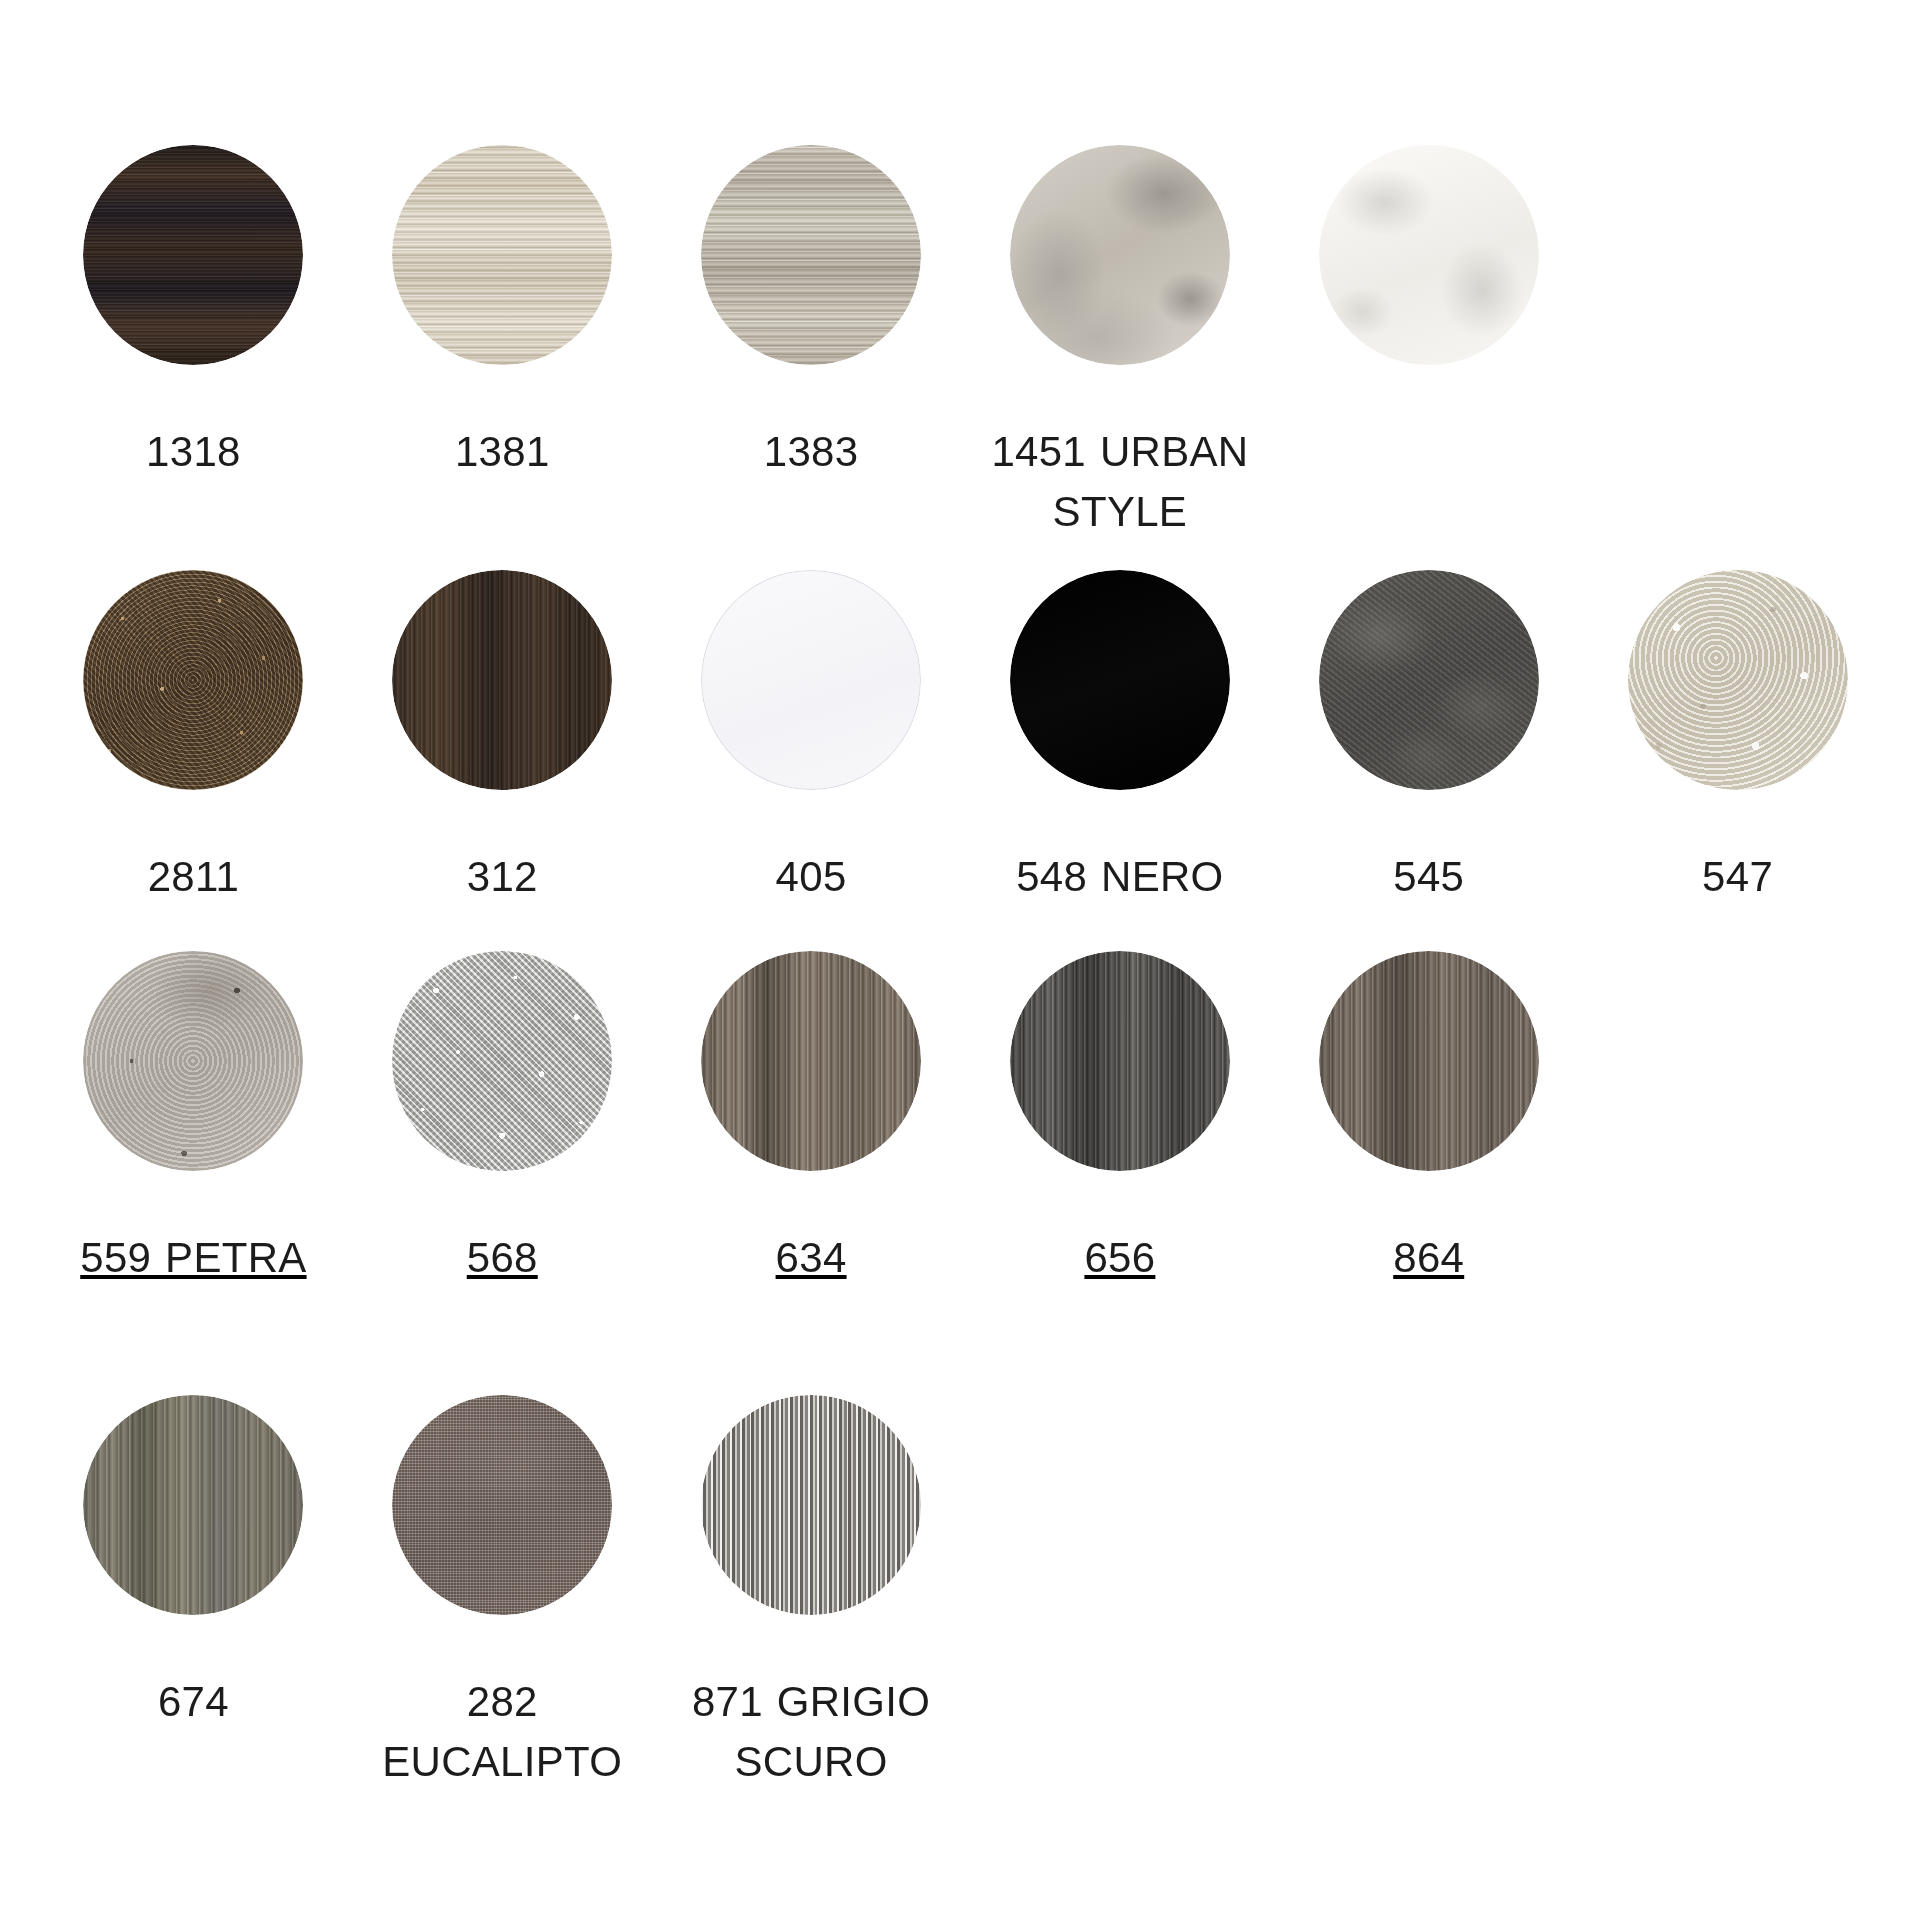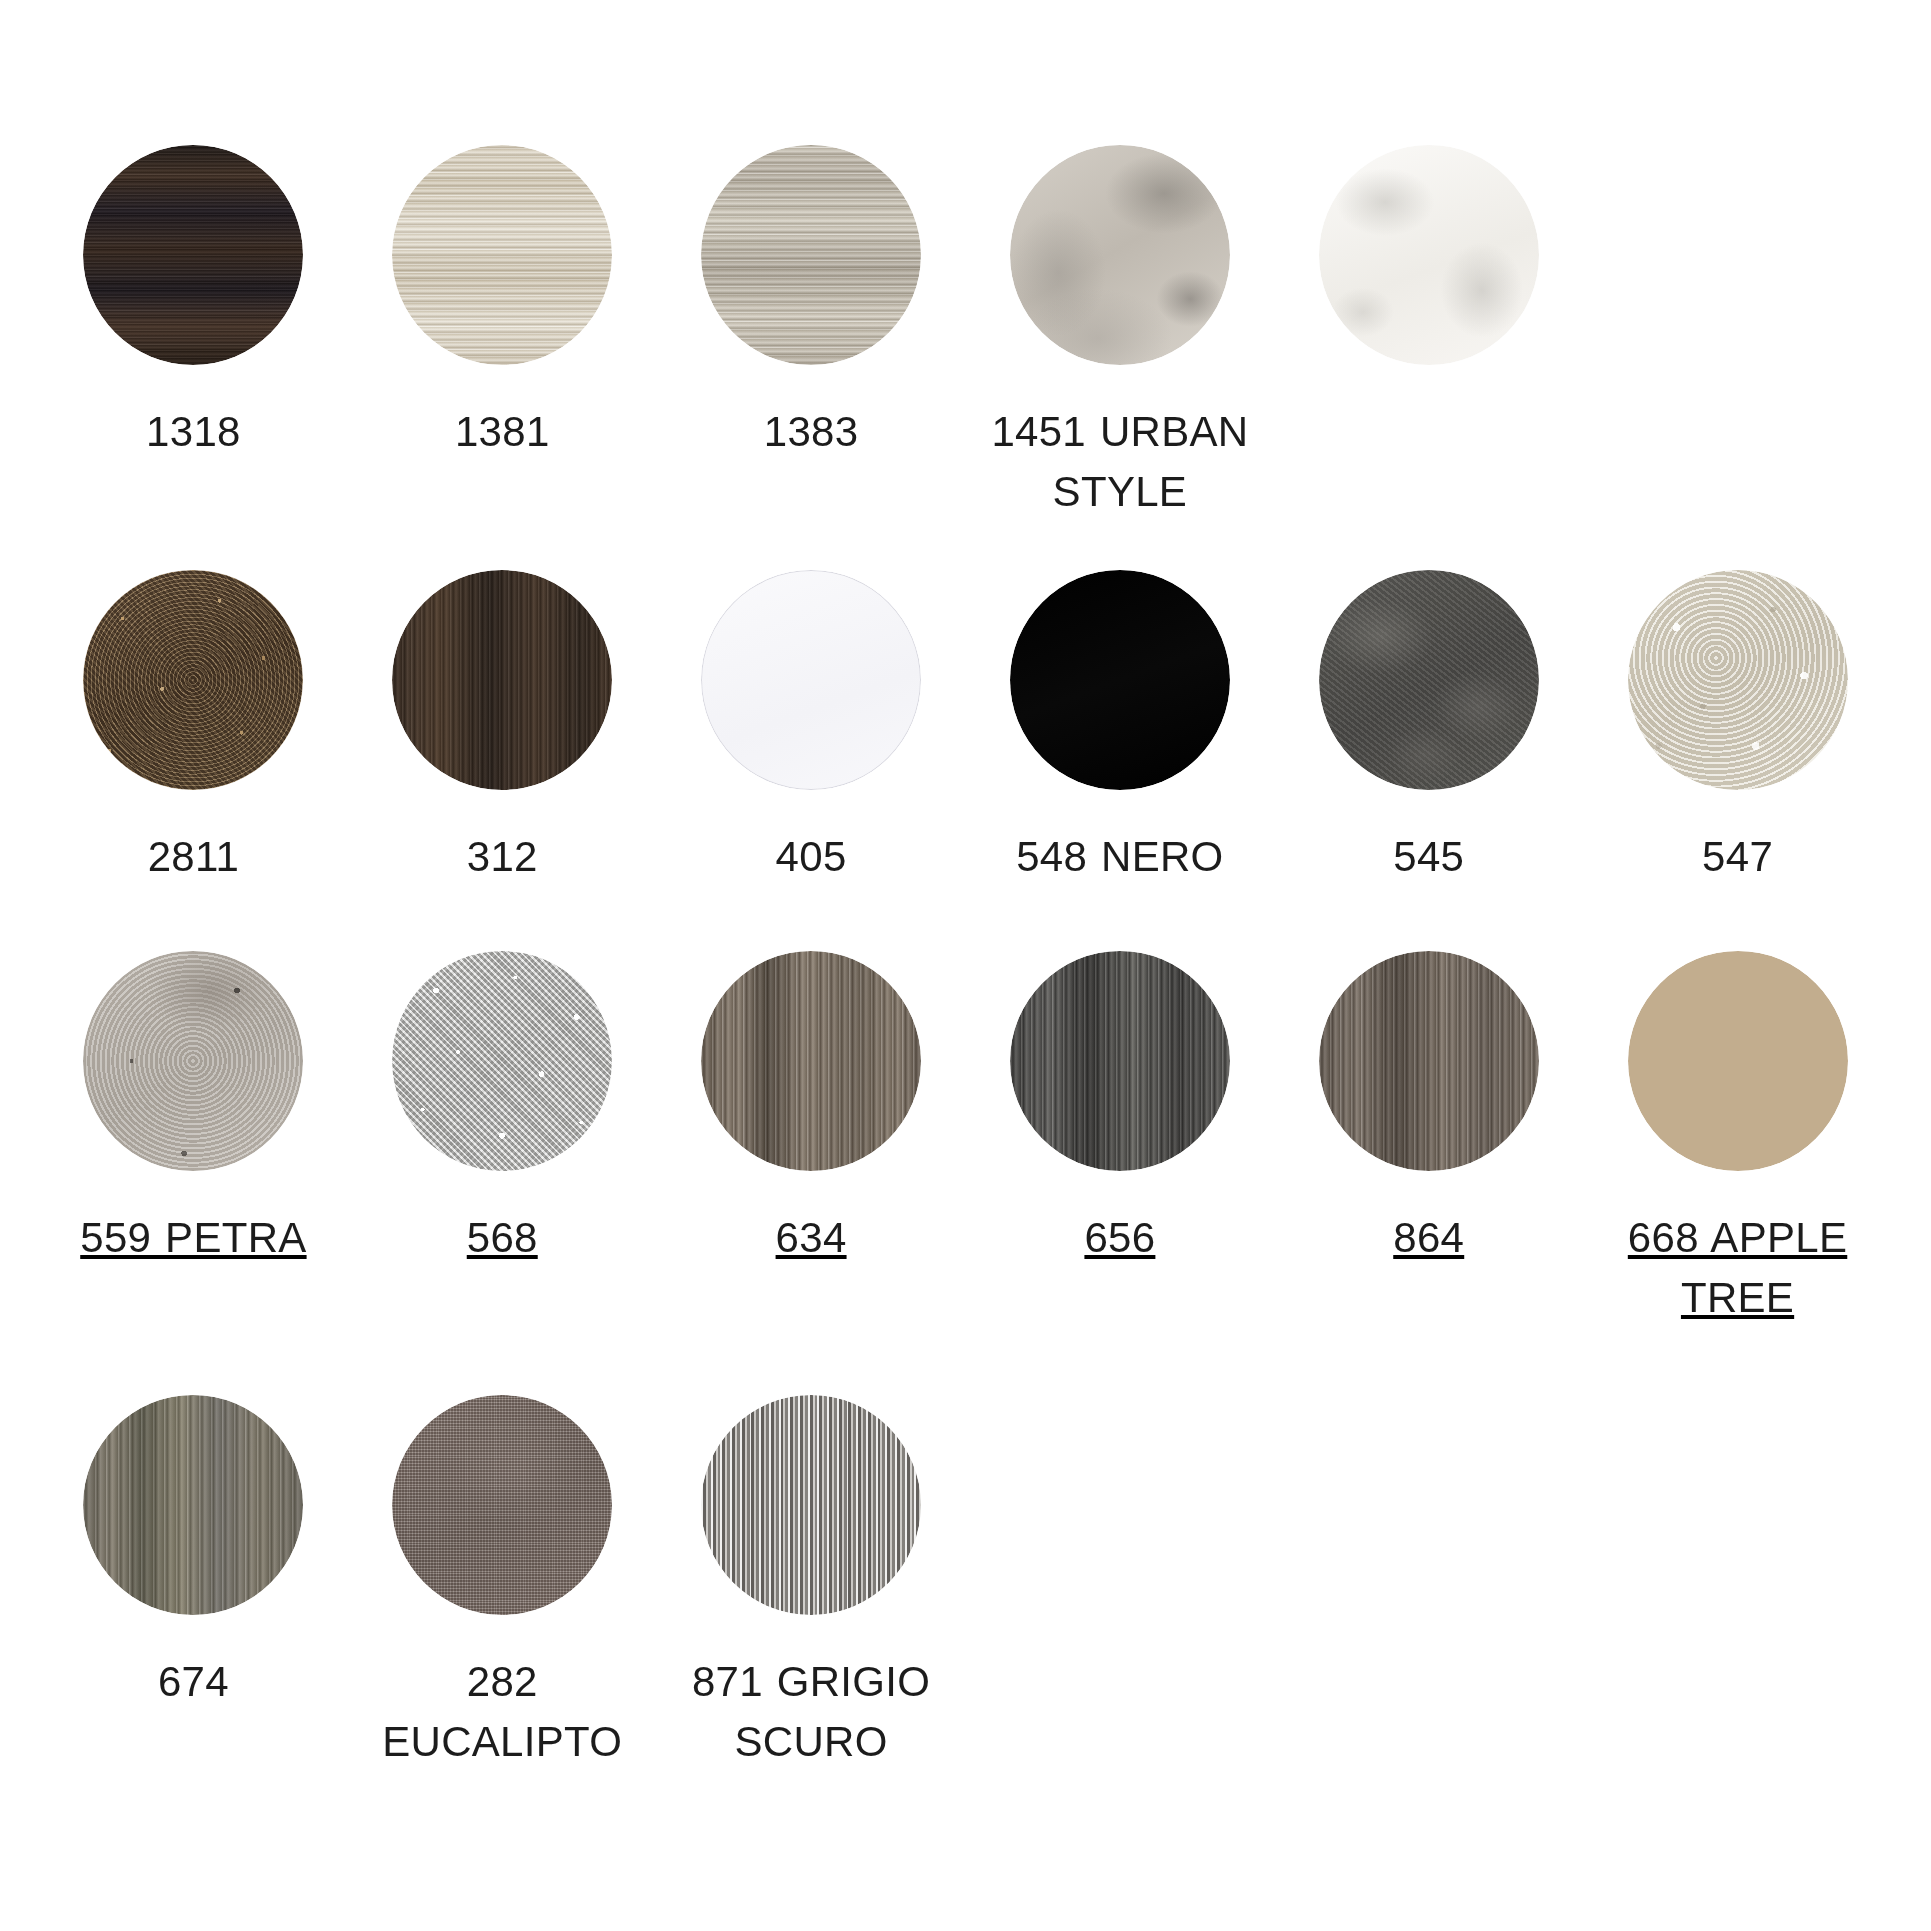--- a/index.html
+++ b/index.html
@@ -32,20 +32,21 @@
   .row-1 { height: 425px; }
   .row-2 { height: 381px; }
   .row-3 { height: 444px; text-decoration: underline; }
   .row-4 { height: 406px; }
 
   .swatch-cell {
     width: 16.6666%;
     display: flex;
     flex-direction: column;
     align-items: center;
+    gap: 20px;
   }
 
   .swatch-disc {
     width: 220px;
     height: 220px;
     border-radius: 50%;
     position: relative;
     overflow: hidden;
     flex: 0 0 auto;
   }
@@ -395,26 +396,20 @@
           <div class="tex tex-656"></div>
         </div>
       <div class="swatch-label">656</div>
     </div>
     <div class="swatch-cell">
       <div class="swatch-disc">
           <div class="tex tex-658"></div>
         </div>
       <div class="swatch-label">864</div>
     </div>
-    <div class="swatch-cell">
-      <div class="swatch-disc">
-          <div class="tex tex-668"></div>
-        </div>
-      <div class="swatch-label">668 APPLE TREE</div>
-    </div>
   </div>
 
   <div class="swatch-row row-4">
     <div class="swatch-cell">
       <div class="swatch-disc">
           <div class="tex tex-674"></div>
         </div>
       <div class="swatch-label">674</div>
     </div>
     <div class="swatch-cell">

